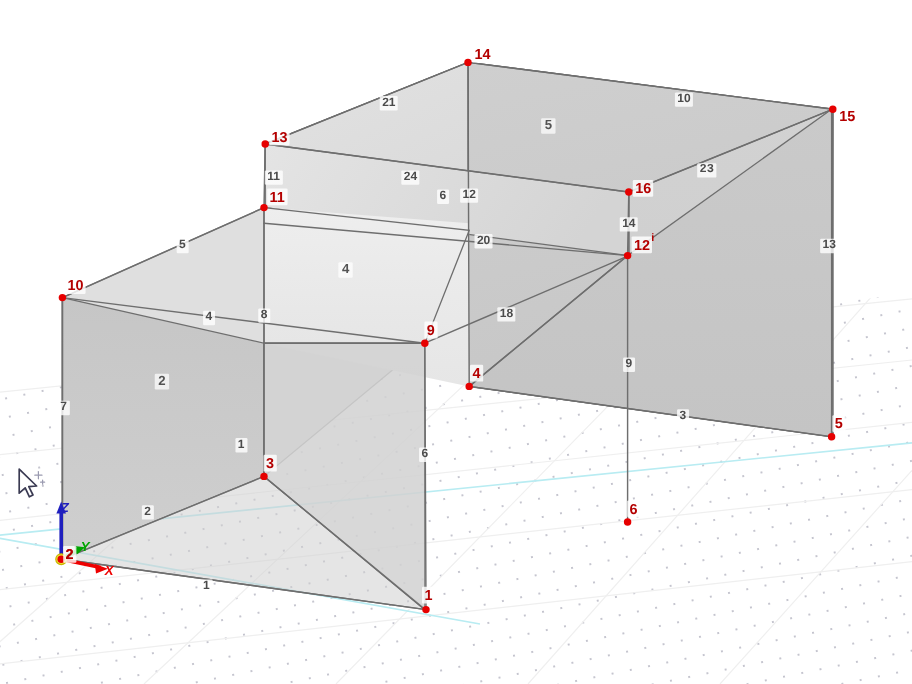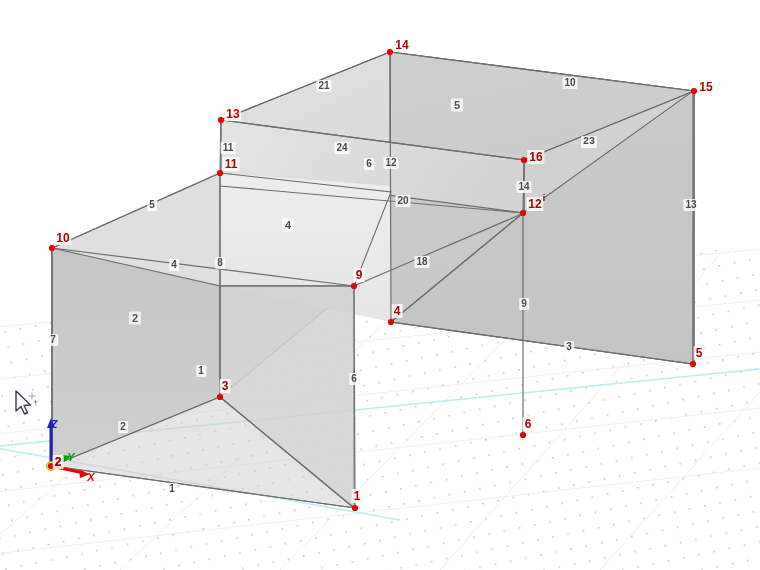--- a/index.html
+++ b/index.html
@@ -243,21 +243,21 @@
       <div class="lbl lbl-node" style="left: 225px; top: 386px;">3</div>
       <div class="lbl lbl-node" style="left: 397px; top: 311px;">4</div>
       <div class="lbl lbl-node" style="left: 699px; top: 353px;">5</div>
       <div class="lbl lbl-node" style="left: 528px; top: 424px;">6</div>
       <div class="lbl lbl-node" style="left: 359px; top: 275px;">9</div>
       <div class="lbl lbl-node" style="left: 63px; top: 238px;">10</div>
       <div class="lbl lbl-node" style="left: 231px; top: 164px;">11</div>
       <div class="lbl lbl-node" style="left: 535px; top: 204px;">12</div>
       <div class="lbl lbl-node" style="left: 233px; top: 114px;">13</div>
       <div class="lbl lbl-node" style="left: 402px; top: 45px;">14</div>
-      <div class="lbl lbl-node" style="left: 706px; top: 87px;">15</div>
+      <div class="lbl lbl-node" style="left: 706px; top: 97px;">15</div>
       <div class="lbl lbl-node" style="left: 536px; top: 157px;">16</div>
       <div class="lbl lbl-member" style="left: 172px; top: 489px;">1</div>
       <div class="lbl lbl-member" style="left: 201px; top: 371px;">1</div>
       <div class="lbl lbl-member" style="left: 123px; top: 427px;">2</div>
       <div class="lbl lbl-member" style="left: 569px; top: 347px;">3</div>
       <div class="lbl lbl-member" style="left: 174px; top: 265px;">4</div>
       <div class="lbl lbl-member" style="left: 152px; top: 205px;">5</div>
       <div class="lbl lbl-member" style="left: 354px; top: 379px;">6</div>
       <div class="lbl lbl-member" style="left: 369px; top: 164px;">6</div>
       <div class="lbl lbl-member" style="left: 53px; top: 340px;">7</div>

